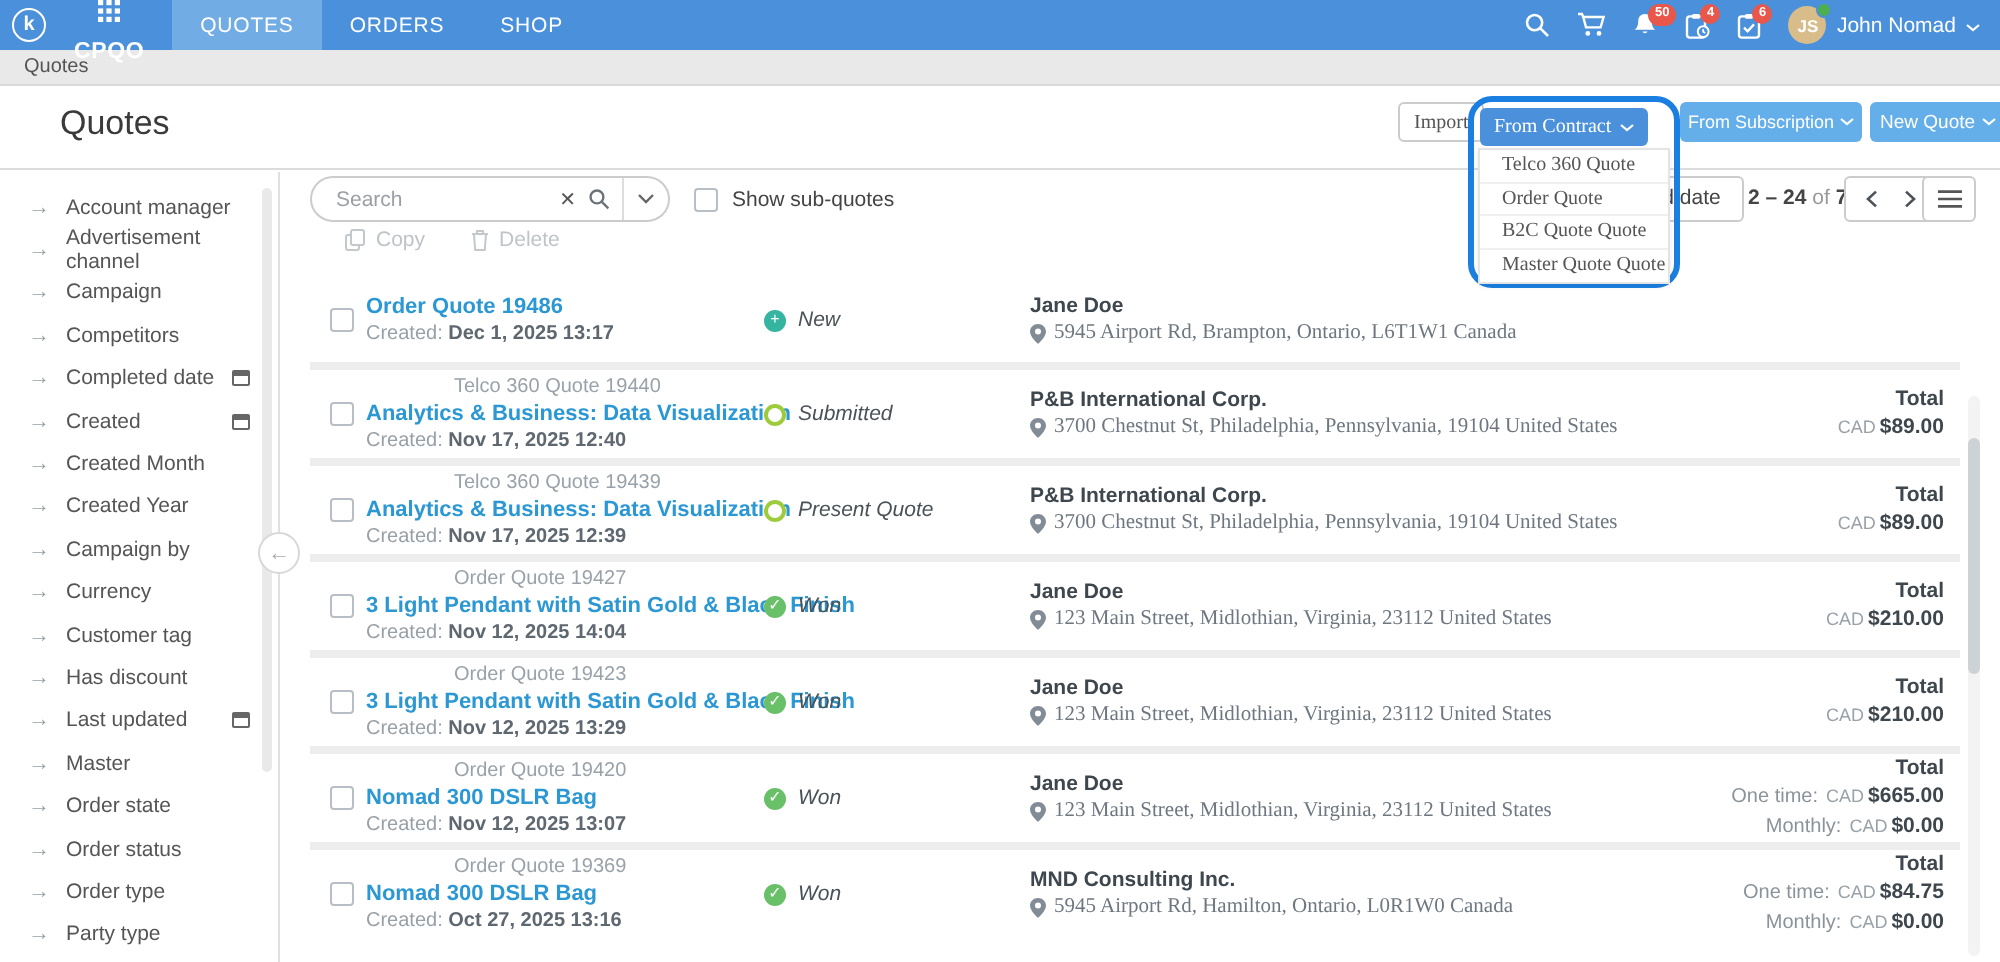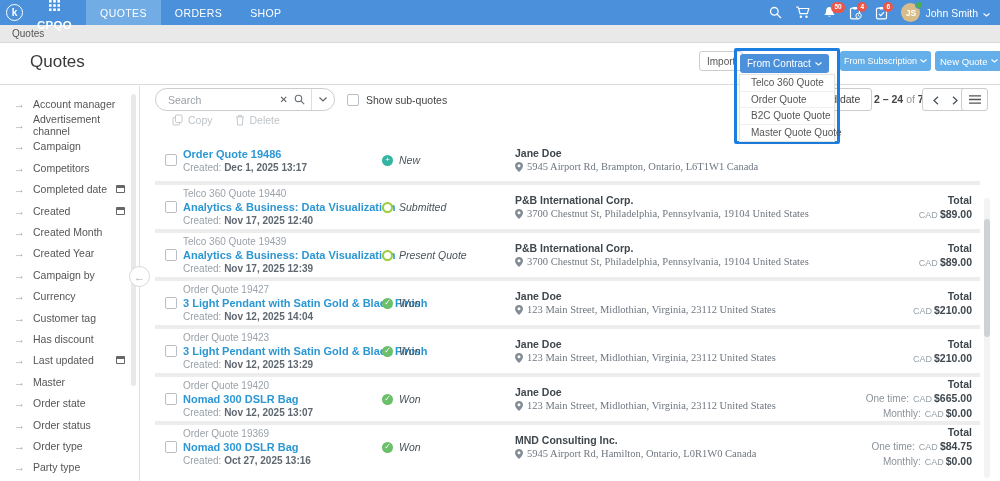--- a/index.html
+++ b/index.html
@@ -30,27 +30,27 @@
   
   .breadcrumb { position:absolute; top:25px; left:0; width:1000px; height:18px;
     background:#e9e9e9; border-bottom:1px solid #d9d9d9; font-size:10px; color:#555;
     line-height:17px; padding-left:12px; }
   
   .header { position:absolute; top:43px; left:0; width:1000px; height:42px;
     background:#fff; border-bottom:1px solid #dcdcdc; }
   .page-title { position:absolute; left:30px; top:52px; font-size:17px; color:#3a3a3a; }
   .btn { position:absolute; height:20px; font-size:10px; border-radius:3px;
     display:flex; align-items:center; justify-content:center; white-space:nowrap; cursor:default; }
-  .btn-import { left:699px; top:51px; padding:0 7px; border:1px solid #ccc; color:#555; background:#fff; }
+  .btn-import { left:699px; top:51px; padding:0 7px; border:1px solid #ccc; color:#555; background:#fff;font-family:Liberation Serif, serif; }
   .btn-light { background:#64aee9; color:#fff; gap:3px; }
   .btn-fromsub { left:840px; top:51px; padding:0 4px; font-size:9px; }
   .btn-new { left:935px; top:51px; padding:0 5px; font-size:9.5px; }
   
   .hl { position:absolute; left:734px; top:48px; width:106px; height:96px;
-    border:3px solid #1b7fe1; border-radius:2px; z-index:40; }
+    border:3px solid #1b7fe1; border-radius:12px; z-index:40;font-family:Liberation Serif, serif; }
   .btn-fromcontract { position:absolute; left:3px; top:3px; height:19px; background:#4a90da;
     color:#fff; border-radius:3px; display:flex; align-items:center; gap:4px; padding:0 7px;
     font-size:10px; white-space:nowrap; }
   .menu { position:absolute; left:2px; top:23px; width:96px; background:#fff;
     border:1px solid #e4e4e4; box-shadow:0 1px 3px rgba(0,0,0,.08); }
   .menu-item { height:16.5px; line-height:16.5px; padding-left:11px; font-size:10px;
     color:#555; border-bottom:1px solid #f0f0f0; white-space:nowrap; cursor:default; }
   .menu-item:last-child { border-bottom:none; }
   
   .sidebar { position:absolute; left:0; top:86px; width:140px; height:395px;
@@ -95,21 +95,21 @@
     border:1px solid #ccc; border-radius:3px; background:#fff; display:flex;
     align-items:center; justify-content:center; z-index:5; }
   
   .listwrap { position:absolute; left:140px; top:86px; width:860px; height:395px; background:#fff; }
   .list { position:absolute; left:155px; top:139px; width:825px; background:#ededed; }
   .qrow { position:relative; background:#fff; height:44px; margin-bottom:4px; }
   .qrow.two { height:42px; }
   .qrow:last-child { margin-bottom:0; }
   .rowcb { position:absolute; left:10px; top:50%; transform:translateY(-50%); }
   .qcol-main { position:absolute; left:28px; top:50%; transform:translateY(-50%); width:210px; }
-  .qtype { font-size:10px; color:#9aa2a9; line-height:13px; white-space:nowrap; }
+  .qtype { font-size:10px; color:#9aa2a9; line-height:13px; white-space:nowrap;margin-left:44px; }
   .qname { font-size:11px; font-weight:bold; color:#2b97d3; line-height:14px;
     display:block; text-decoration:none; white-space:nowrap; cursor:pointer; }
   .qcreated { font-size:10px; color:#98a0a7; line-height:13px; white-space:nowrap; }
   .qcreated .cval { color:#5f6870; font-weight:bold; }
   .qcol-status { position:absolute; left:227px; top:50%; transform:translateY(-50%);
     display:flex; align-items:center; gap:6px; }
   .sticon { width:11px; height:11px; border-radius:50%; display:flex;
     align-items:center; justify-content:center; color:#fff; font-size:8px; line-height:1; flex:0 0 auto; }
   .st-new { background:#35b5a1; }
   .st-ring { border:2.5px solid #9ccb3b; width:11px; height:11px; background:#fff; }
@@ -191,21 +191,21 @@
           <rect x="4.5" y="1" width="4" height="2.4" rx="0.8" fill="#fff"></rect>
           <polyline points="4,7.8 5.8,9.6 9,6.2" fill="none" stroke="#fff" stroke-width="1.2"></polyline>
         </svg>
       <span class="badge">6</span>
     </div>
     <div class="username">
       <span class="avatar">
           <span>JS</span>
           <span class="dot"></span>
         </span>
-      <span>John Smith</span>
+      <span>John Nomad</span>
       <span><svg width="7" height="4" viewBox="0 0 7 4">
             <polyline points="0.5,0.5 3.5,3 6.5,0.5" fill="none" stroke="#fff" stroke-width="1.1"></polyline>
           </svg></span>
     </div>
   </div>
 </div>
 
 <div class="breadcrumb">Quotes</div>
 
 <div class="header"></div>

